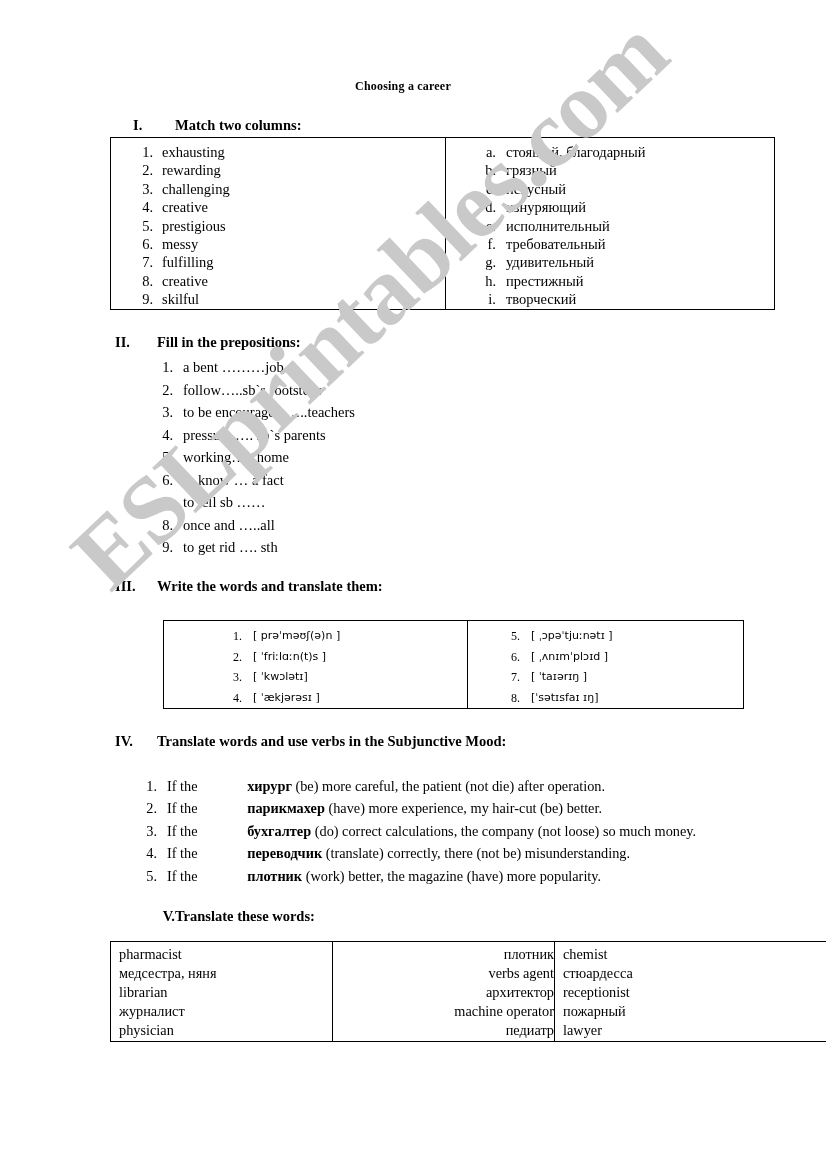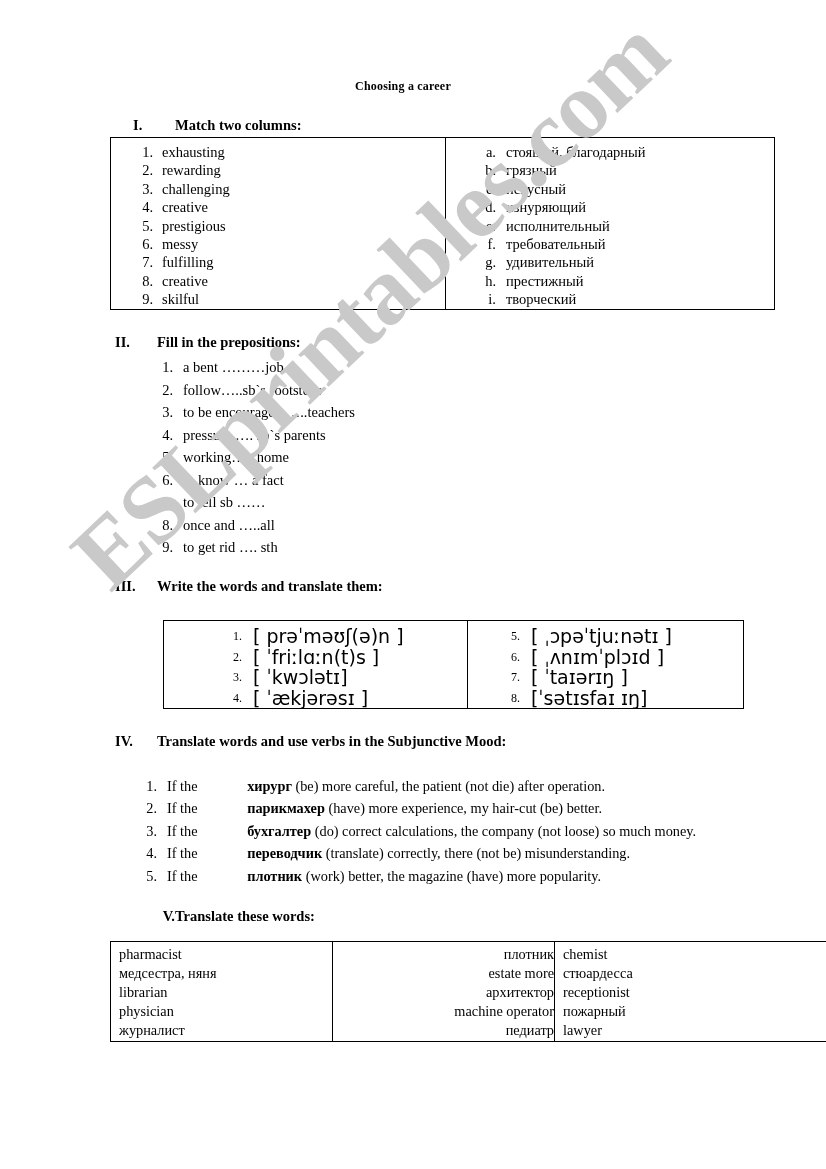--- a/index.html
+++ b/index.html
@@ -137,21 +137,21 @@
   #table-transcriptions .col-left  { width: 304px; }
   #table-transcriptions .col-right { width: 277px; }
   #table-transcriptions li {
     font-size: 13px;
     line-height: 20.5px;
   }
   #table-transcriptions .mk { width: 78px; padding-right: 11px; font-size: 12px; }
   #table-transcriptions .col-right .mk { width: 52px; }
   #table-transcriptions .ipa {
     font-family: "DejaVu Sans", sans-serif;
-    font-size: 19px;
+    font-size: 11px;
   }
 
   
   #list-subjunctive {
     position: absolute;
     left: 133px;
     top: 775px;
     width: 680px;
   }
   #list-subjunctive li {
@@ -399,28 +399,28 @@
   <div class="sec-head" style="left:133px; top:908px;text-align:right;">
     <span class="num">V.</span><span>Translate these words:</span>
   </div>
 
   <div class="tbl" id="table-professions">
     <div class="col col-1">
       <ul>
         <li>pharmacist</li>
         <li>медсестра, няня</li>
         <li>librarian</li>
+        <li>журналист</li>
         <li>physician</li>
-        <li>журналист</li>
       </ul>
     </div>
     <div class="col col-2">
       <ul>
         <li>плотник</li>
-        <li>estate more</li>
+        <li>verbs agent</li>
         <li>архитектор</li>
         <li>machine operator</li>
         <li>педиатр</li>
       </ul>
     </div>
     <div class="col col-3">
       <ul>
         <li>chemist</li>
         <li>стюардесса</li>
         <li>receptionist</li>

